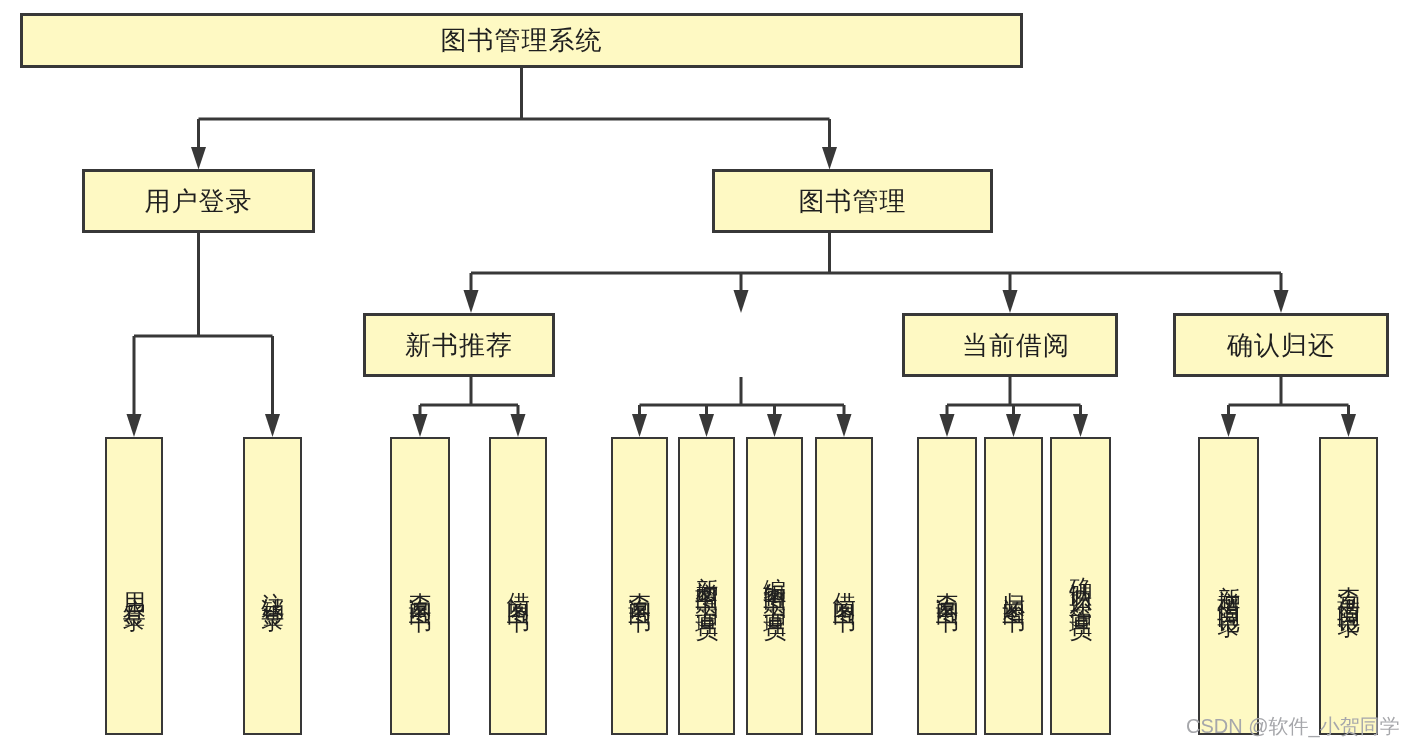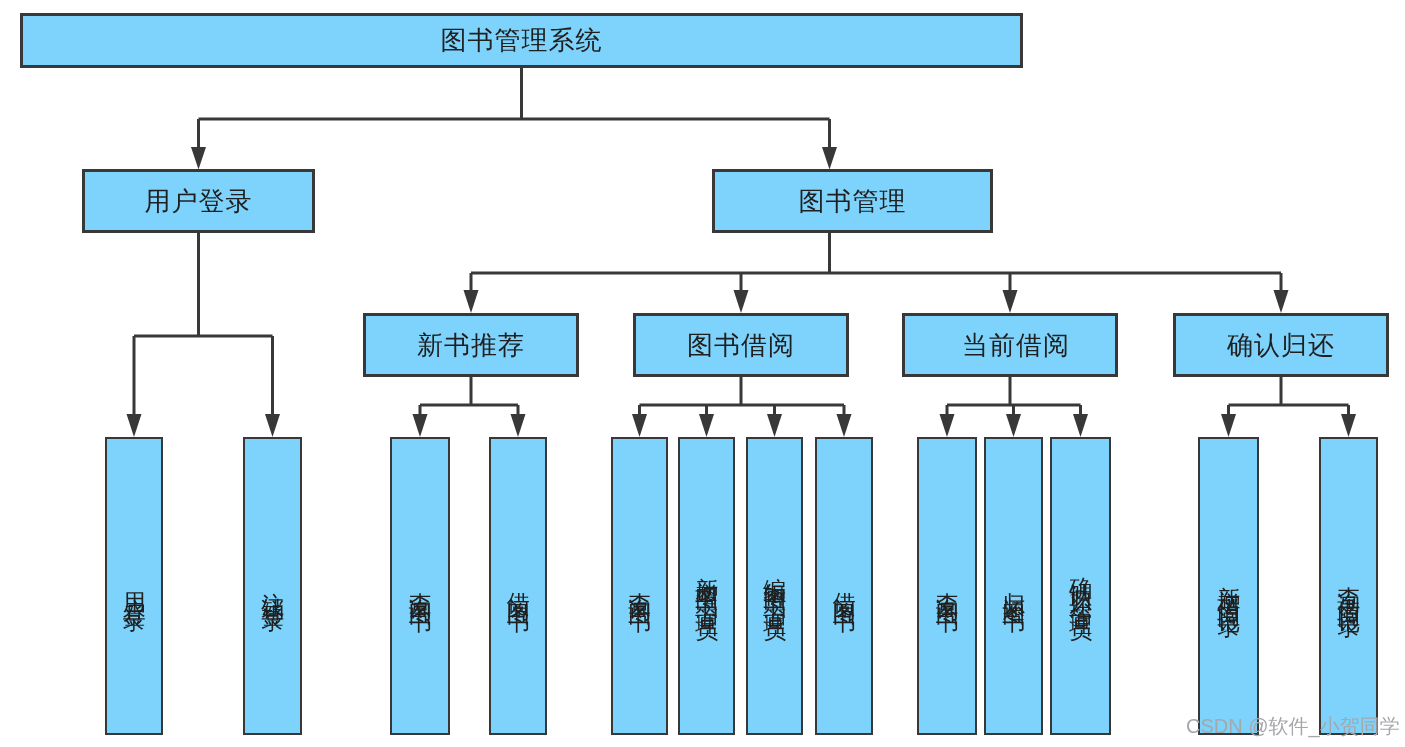--- a/index.html
+++ b/index.html
@@ -8,21 +8,21 @@
     width: 1405px;
     height: 747px;
     background: #ffffff;
     font-family: "Liberation Sans", sans-serif;
     overflow: hidden;
   }
   .wires { position: absolute; left: 0; top: 0; z-index: 0; }
   .node {
     position: absolute;
     box-sizing: border-box;
-    background: #7dd3fc;
+    background: #fef9c3;
     border: 3px solid #383838;
     display: flex;
     align-items: center;
     justify-content: center;
     color: #1f1f1f;
     z-index: 1;
     text-align: right;
   }
   .h-node { font-size: 26px; letter-spacing: 1px; white-space: nowrap; }
   .v-node {
@@ -86,22 +86,21 @@
       <polygon points="1221,414 1236,414 1228.5,437"></polygon>
       <polygon points="1341,414 1356,414 1348.5,437"></polygon>
     </g>
   </svg>
 
   <div class="node h-node" style="left:20px; top:13px; width:1003px; height:55px;">图书管理系统</div>
 
   <div class="node h-node" style="left:82px; top:169px; width:233px; height:64px;">用户登录</div>
   <div class="node h-node" style="left:712px; top:169px; width:281px; height:64px;">图书管理</div>
 
-  <div class="node h-node" style="left:363px; top:313px; width:216px; height:64px;">新书推荐</div>
-  <div class="node h-node" style="left:633px; top:313px; width:216px; height:64px;">图书借阅</div>
+  <div class="node h-node" style="left:363px; top:313px; width:192px; height:64px;">新书推荐</div>
   <div class="node h-node" style="left:902px; top:313px; width:216px; height:64px;padding-left:12px;">当前借阅</div>
   <div class="node h-node" style="left:1173px; top:313px; width:216px; height:64px;">确认归还</div>
 
   <div class="node v-node" style="left:105px; top:437px; width:58px; height:298px;">用户登录</div>
   <div class="node v-node" style="left:243px; top:437px; width:59px; height:298px;">注销登录</div>
 
   <div class="node v-node" style="left:390px; top:437px; width:60px; height:298px;">查询图书</div>
   <div class="node v-node" style="left:489px; top:437px; width:58px; height:298px;">借阅图书</div>
 
   <div class="node v-node" style="left:611px; top:437px; width:57px; height:298px;">查询图书</div>

